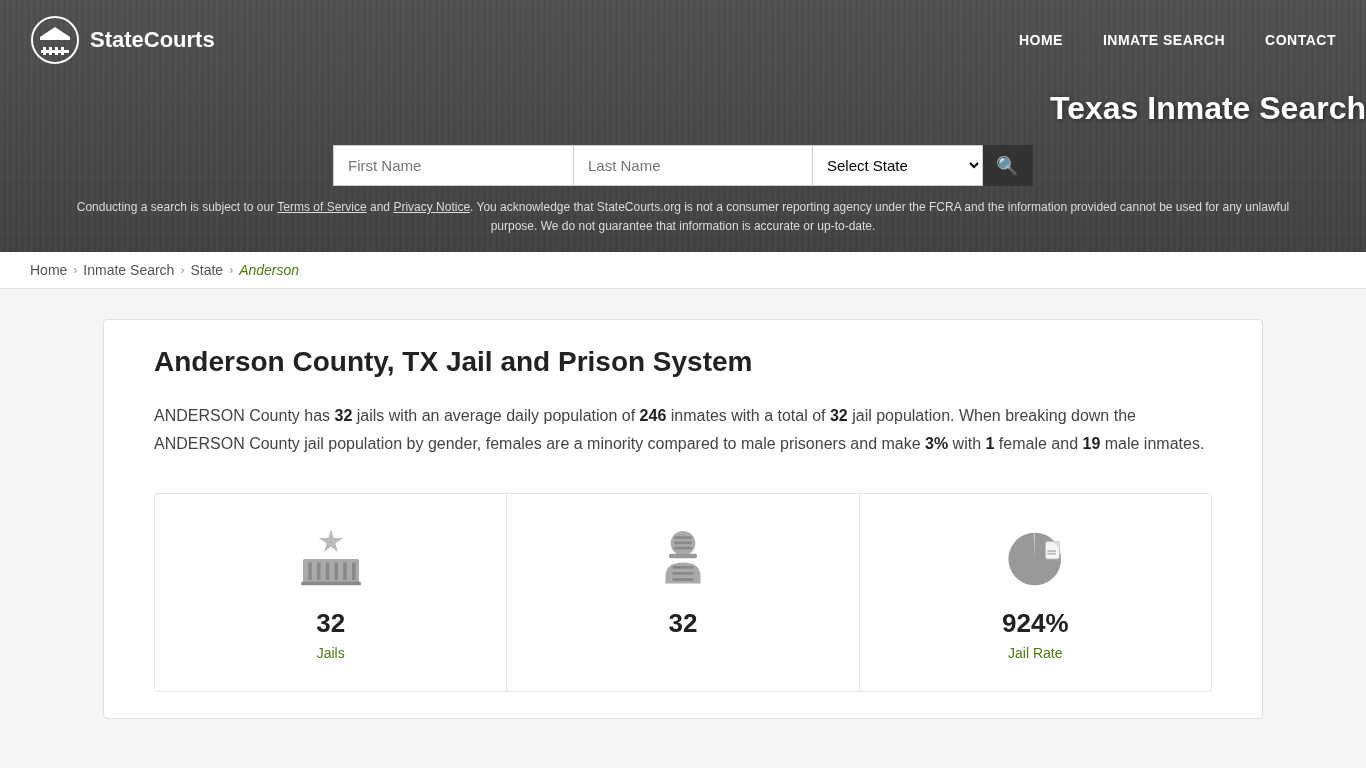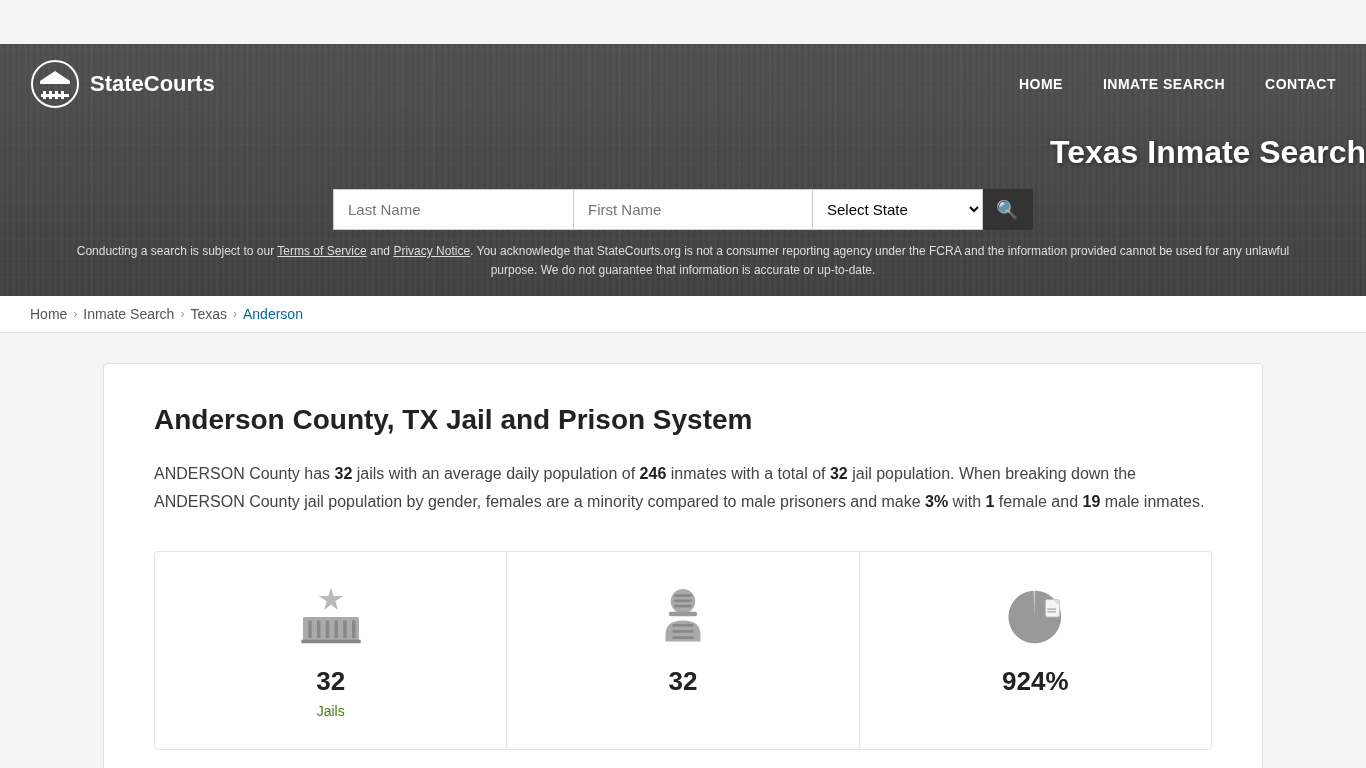--- a/index.html
+++ b/index.html
@@ -4,21 +4,20 @@
   <style>
     * { margin: 0; padding: 0; box-sizing: border-box; }
     body { font-family: Arial, sans-serif; background: #f5f5f5; color: #333; }
 
     
     .hero {
       position: relative;
       background: #0369a1;
       min-height: 230px;
       overflow: hidden;
-      margin-top: 44px;
     }
     .hero-bg {
       position: absolute;
       inset: 0;
       background: linear-gradient(rgba(60,60,60,0.72), rgba(40,40,40,0.72)),
         repeating-linear-gradient(90deg, #888 0px, #999 2px, #777 4px, #888 6px);
       background-size: cover;
       filter: grayscale(1);
     }
     
@@ -143,33 +142,33 @@
       border-bottom: 1px solid #e0e0e0;
       padding: 10px 30px;
       font-size: 14px;
       color: #555;
       display: flex;
       align-items: center;
       gap: 6px;
     }
     .breadcrumb a { color: #555; text-decoration: none; }
     .breadcrumb-sep { color: #999; font-size: 12px; }
-    .breadcrumb-current { color: #0369a1; font-weight: 500; }
+    .breadcrumb-current { color: #4d7c0f; font-weight: 500; font-style: italic; }
 
     
     .main-wrap {
       padding: 30px 20px;
       max-width: 1200px;
       margin: 0 auto;
     }
     .content-card {
       background: #fff;
       border: 1px solid #e0e0e0;
       border-radius: 4px;
-      padding: 40px 50px;
+      padding: 26px 50px;
     }
     .county-title {
       font-size: 28px;
       font-weight: bold;
       margin-bottom: 24px;
       color: #222;
     }
     .county-desc {
       font-size: 16px;
       line-height: 1.7;
@@ -237,41 +236,41 @@
         <li><a href="#">INMATE SEARCH</a></li>
         <li><a href="#">CONTACT</a></li>
       </ul>
     </nav>
 
     <div class="hero-title-wrap">
       <h1 class="hero-title">Texas Inmate Search</h1>
     </div>
 
     <div class="search-bar">
+      <input class="search-input" type="text" placeholder="First Name" style="">
       <input class="search-input" type="text" placeholder="Last Name" style="">
-      <input class="search-input" type="text" placeholder="First Name" style="">
       <select class="search-select">
       <option value="Select State">Select State</option><option value="Alabama">Alabama</option><option value="Alaska">Alaska</option><option value="Arizona">Arizona</option><option value="Arkansas">Arkansas</option><option value="California">California</option><option value="Colorado">Colorado</option><option value="Connecticut">Connecticut</option><option value="Delaware">Delaware</option><option value="Florida">Florida</option><option value="Georgia">Georgia</option><option value="Hawaii">Hawaii</option><option value="Idaho">Idaho</option><option value="Illinois">Illinois</option><option value="Indiana">Indiana</option><option value="Iowa">Iowa</option><option value="Kansas">Kansas</option><option value="Kentucky">Kentucky</option><option value="Louisiana">Louisiana</option><option value="Maine">Maine</option><option value="Maryland">Maryland</option><option value="Massachusetts">Massachusetts</option><option value="Michigan">Michigan</option><option value="Minnesota">Minnesota</option><option value="Mississippi">Mississippi</option><option value="Missouri">Missouri</option><option value="Montana">Montana</option><option value="Nebraska">Nebraska</option><option value="Nevada">Nevada</option><option value="New Hampshire">New Hampshire</option><option value="New Jersey">New Jersey</option><option value="New Mexico">New Mexico</option><option value="New York">New York</option><option value="North Carolina">North Carolina</option><option value="North Dakota">North Dakota</option><option value="Ohio">Ohio</option><option value="Oklahoma">Oklahoma</option><option value="Oregon">Oregon</option><option value="Pennsylvania">Pennsylvania</option><option value="Rhode Island">Rhode Island</option><option value="South Carolina">South Carolina</option><option value="South Dakota">South Dakota</option><option value="Tennessee">Tennessee</option><option value="Texas">Texas</option><option value="Utah">Utah</option><option value="Vermont">Vermont</option><option value="Virginia">Virginia</option><option value="Washington">Washington</option><option value="West Virginia">West Virginia</option><option value="Wisconsin">Wisconsin</option><option value="Wyoming">Wyoming</option></select>
       <button class="search-btn">
         <span>🔍</span>
       </button>
     </div>
 
     <p class="disclaimer">
       <span>Conducting a search is subject to our </span><a href="#">Terms of Service</a><span> and </span><a href="#">Privacy Notice</a><span>. You acknowledge that StateCourts.org is not a consumer reporting agency under the FCRA and the information provided cannot be used for any unlawful purpose. We do not guarantee that information is accurate or up-to-date.</span>
     </p>
   </div>
 </div>
 
 <div class="breadcrumb">
   <a href="#">Home</a>
   <span class="breadcrumb-sep">›</span>
   <a href="#">Inmate Search</a>
   <span class="breadcrumb-sep">›</span>
-  <a href="#">Texas</a>
+  <a href="#">State</a>
   <span class="breadcrumb-sep">›</span>
   <span class="breadcrumb-current">Anderson</span>
 </div>
 
 <div class="main-wrap">
   <div class="content-card">
     <h2 class="county-title">Anderson County, TX Jail and Prison System</h2>
 
     <p class="county-desc">
       <span>ANDERSON County has </span><strong>32</strong><span> jails with an average daily population of </span><strong>246</strong><span> inmates with a total of </span><strong>32</strong><span> jail population. When breaking down the ANDERSON County jail population by gender, females are a minority compared to male prisoners and make </span><strong>3%</strong><span> with </span><strong>1</strong><span> female and </span><strong>19</strong><span> male inmates.</span>
@@ -333,17 +332,18 @@
             <path d="M40,40 L40,10
               A30,30 0 1,1 38.3,10.03 Z" fill="#999"></path>
 
             <rect x="52" y="20" width="16" height="20" rx="2" fill="#f5f5f5" stroke="#bbb" stroke-width="1"></rect>
             <polygon points="60,20 68,28 68,20" fill="#ddd"></polygon>
             <rect x="54" y="30" width="10" height="2" fill="#bbb"></rect>
             <rect x="54" y="33" width="10" height="2" fill="#bbb"></rect>
           </svg>
         </div>
         <div class="stat-number">924%</div>
+        <div class="stat-label">Jail Rate</div>
       </div>
 
     </div>
   </div>
 </div>
 
 </body></html>

